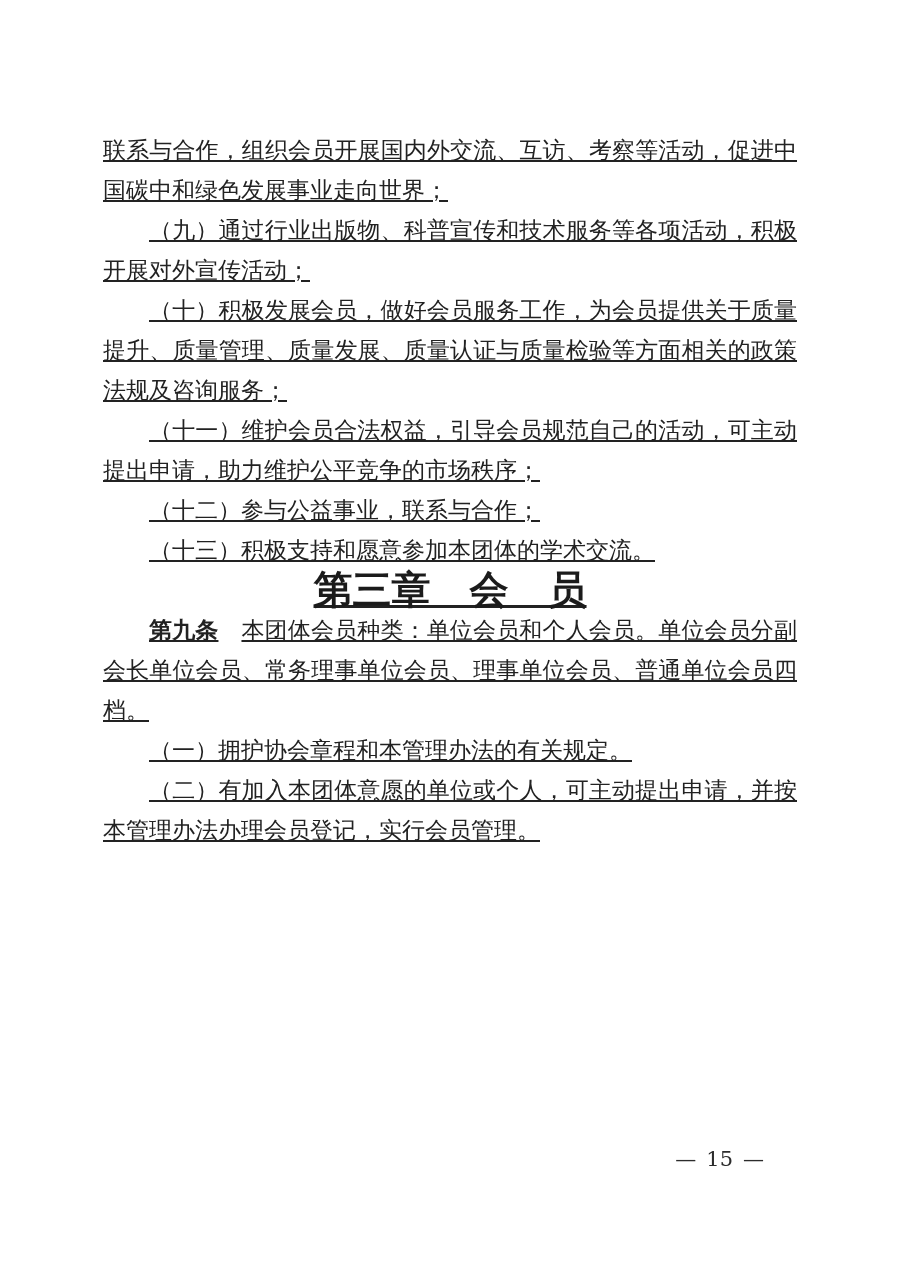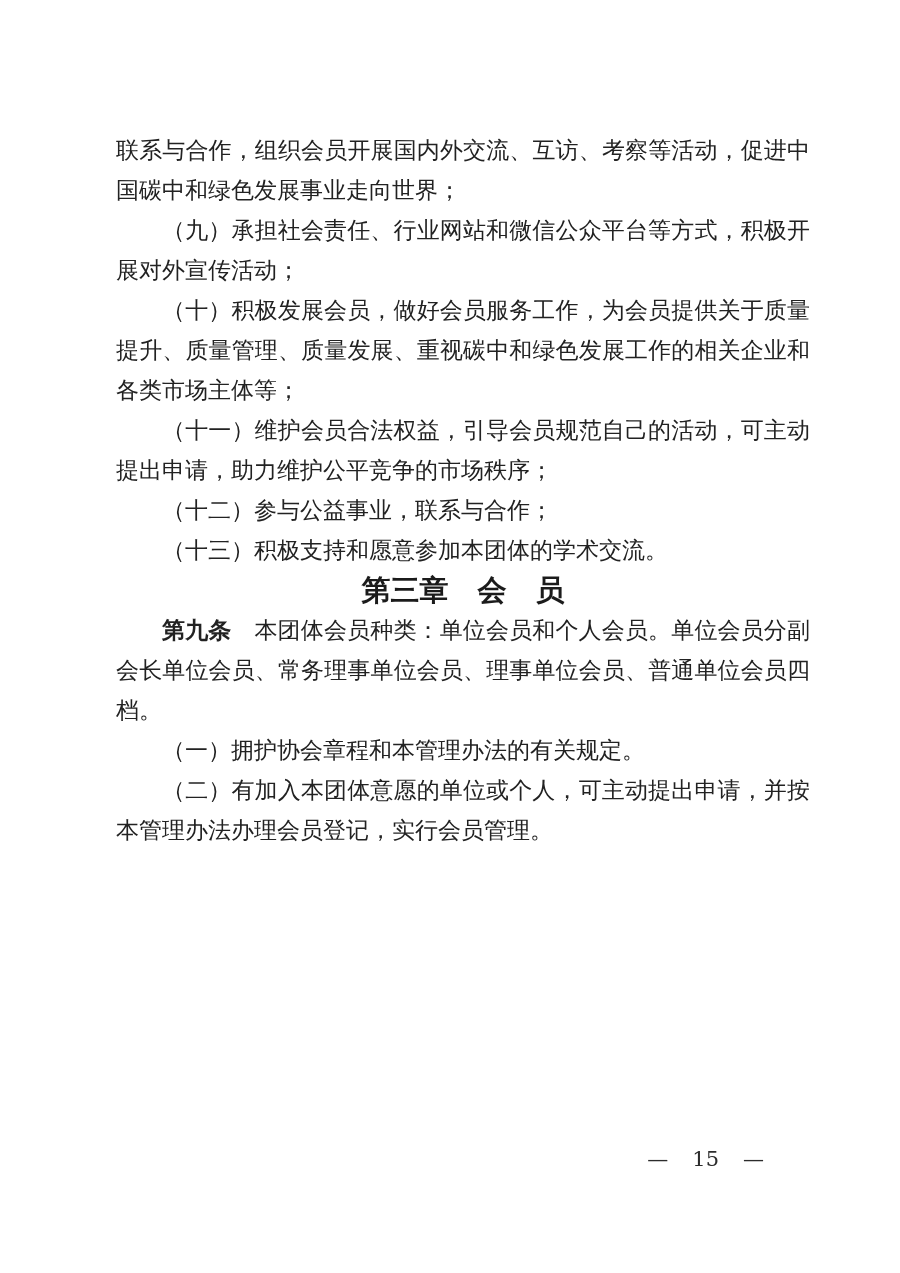--- a/index.html
+++ b/index.html
@@ -10,43 +10,44 @@
   .page {
     position: relative;
     width: 900px;
     height: 1273px;
     background: #ffffff;
     overflow: hidden;
     font-family: "DejaVu Serif", "Liberation Serif", serif;
   }
   .doc-body {
     position: absolute;
-    left: 116px;
+    left: 103px;
     top: 130px;
     width: 694px;
     font-size: 23px;
     line-height: 40px;
     color: #222222;
     text-align: justify;
     letter-spacing: 0;
+    text-decoration: underline;
   }
   .para {
     margin: 0;
     padding: 0;
     text-indent: 2em;
   }
   .para.no-indent {
     text-indent: 0;
   }
   .chapter-heading {
     margin: 0;
     padding: 0;
     text-align: center;
     text-indent: 0;
-    font-size: 29px;
+    font-size: 39px;
     line-height: 40px;
     font-weight: bold;
     color: #1b1b1b;
     font-family: "DejaVu Sans", "Liberation Sans", sans-serif;
   }
   .article-lead {
     font-weight: bold;
     margin-right: 1em;
   }
   .article-lead:empty {
@@ -57,34 +58,34 @@
     position: absolute;
     top: 1144px;
     right: 136px;
     font-size: 21px;
     line-height: 30px;
     color: #2c2c2c;
     font-family: "DejaVu Serif", "Liberation Serif", serif;
     white-space: nowrap;
   }
   .page-footer .num {
-    margin: 0 24px;
+    margin: 0 10px;
   }
 </style>
 </head>
 <body>
 
 <div class="page">
   <div class="doc-body">
 
     <p class="para no-indent">联系与合作，组织会员开展国内外交流、互访、考察等活动，促进中国碳中和绿色发展事业走向世界；</p>
 
-    <p class="para">（九）承担社会责任、行业网站和微信公众平台等方式，积极开展对外宣传活动；</p>
+    <p class="para">（九）通过行业出版物、科普宣传和技术服务等各项活动，积极开展对外宣传活动；</p>
 
-    <p class="para">（十）积极发展会员，做好会员服务工作，为会员提供关于质量提升、质量管理、质量发展、重视碳中和绿色发展工作的相关企业和各类市场主体等；</p>
+    <p class="para">（十）积极发展会员，做好会员服务工作，为会员提供关于质量提升、质量管理、质量发展、质量认证与质量检验等方面相关的政策法规及咨询服务；</p>
 
     <p class="para">（十一）维护会员合法权益，引导会员规范自己的活动，可主动提出申请，助力维护公平竞争的市场秩序；</p>
 
     <p class="para">（十二）参与公益事业，联系与合作；</p>
 
     <p class="para">（十三）积极支持和愿意参加本团体的学术交流。</p>
 
     <h2 class="chapter-heading">第三章　会　员</h2>
 
     <p class="para">

